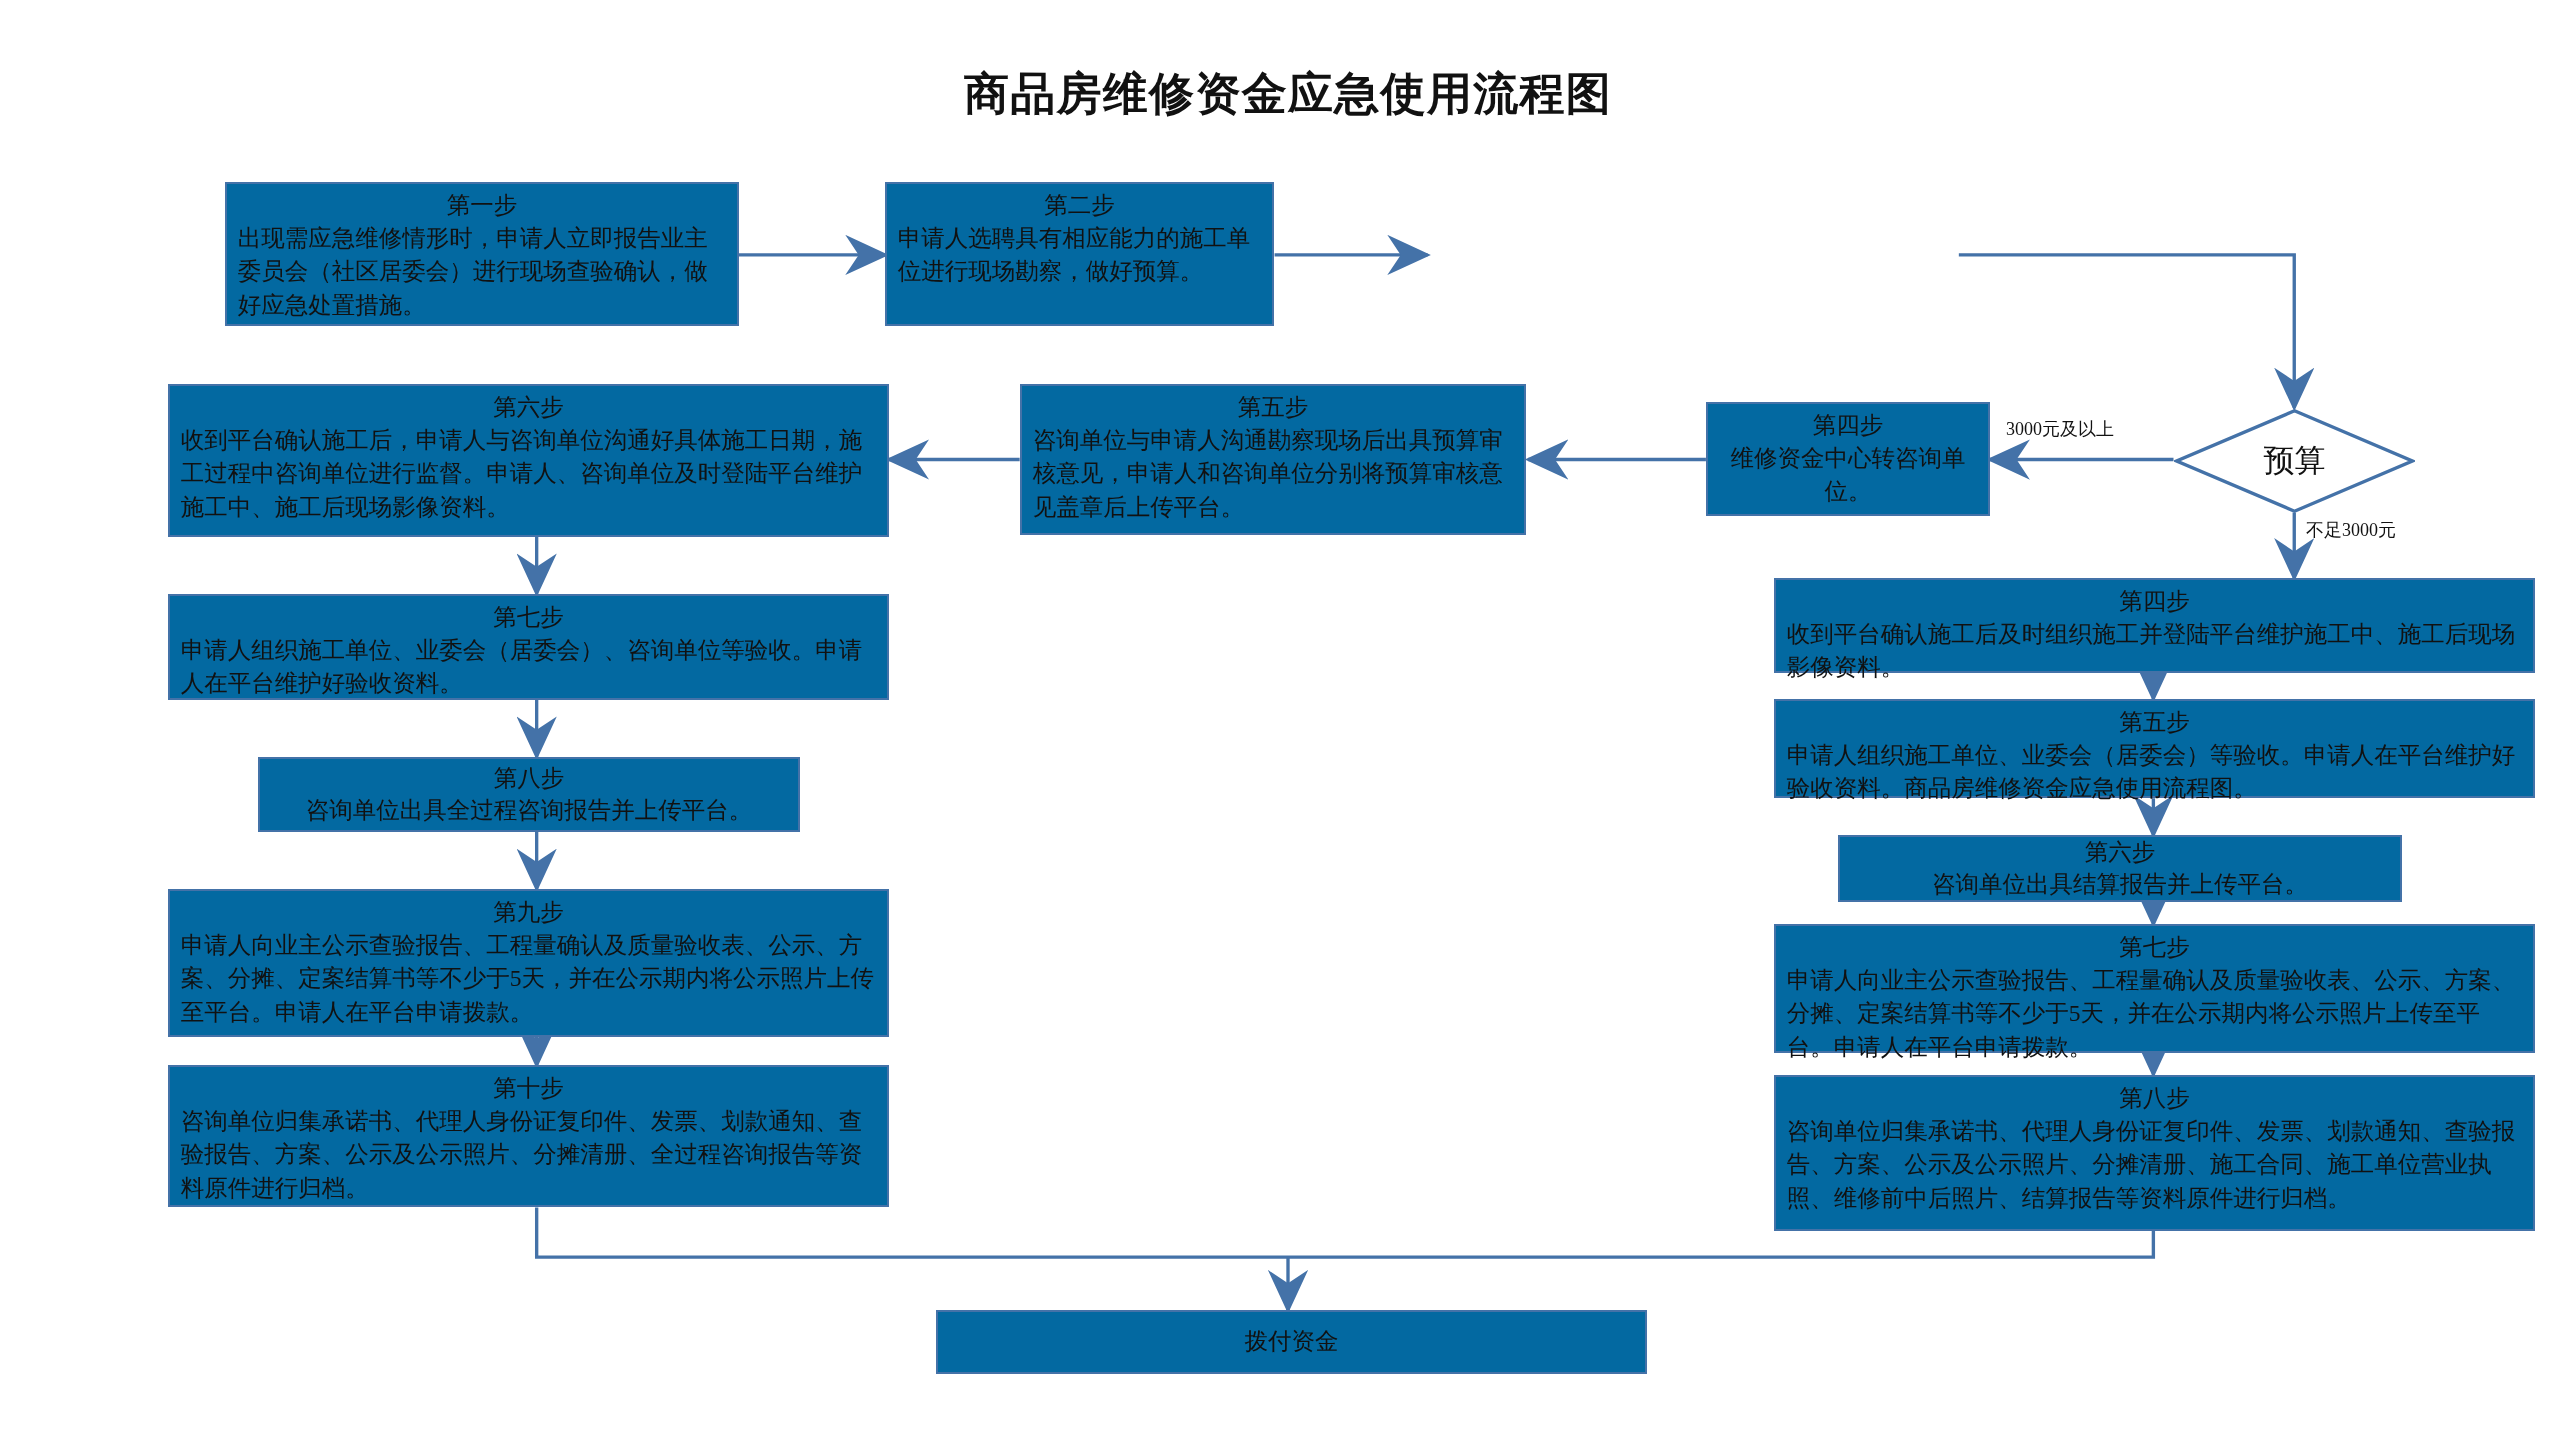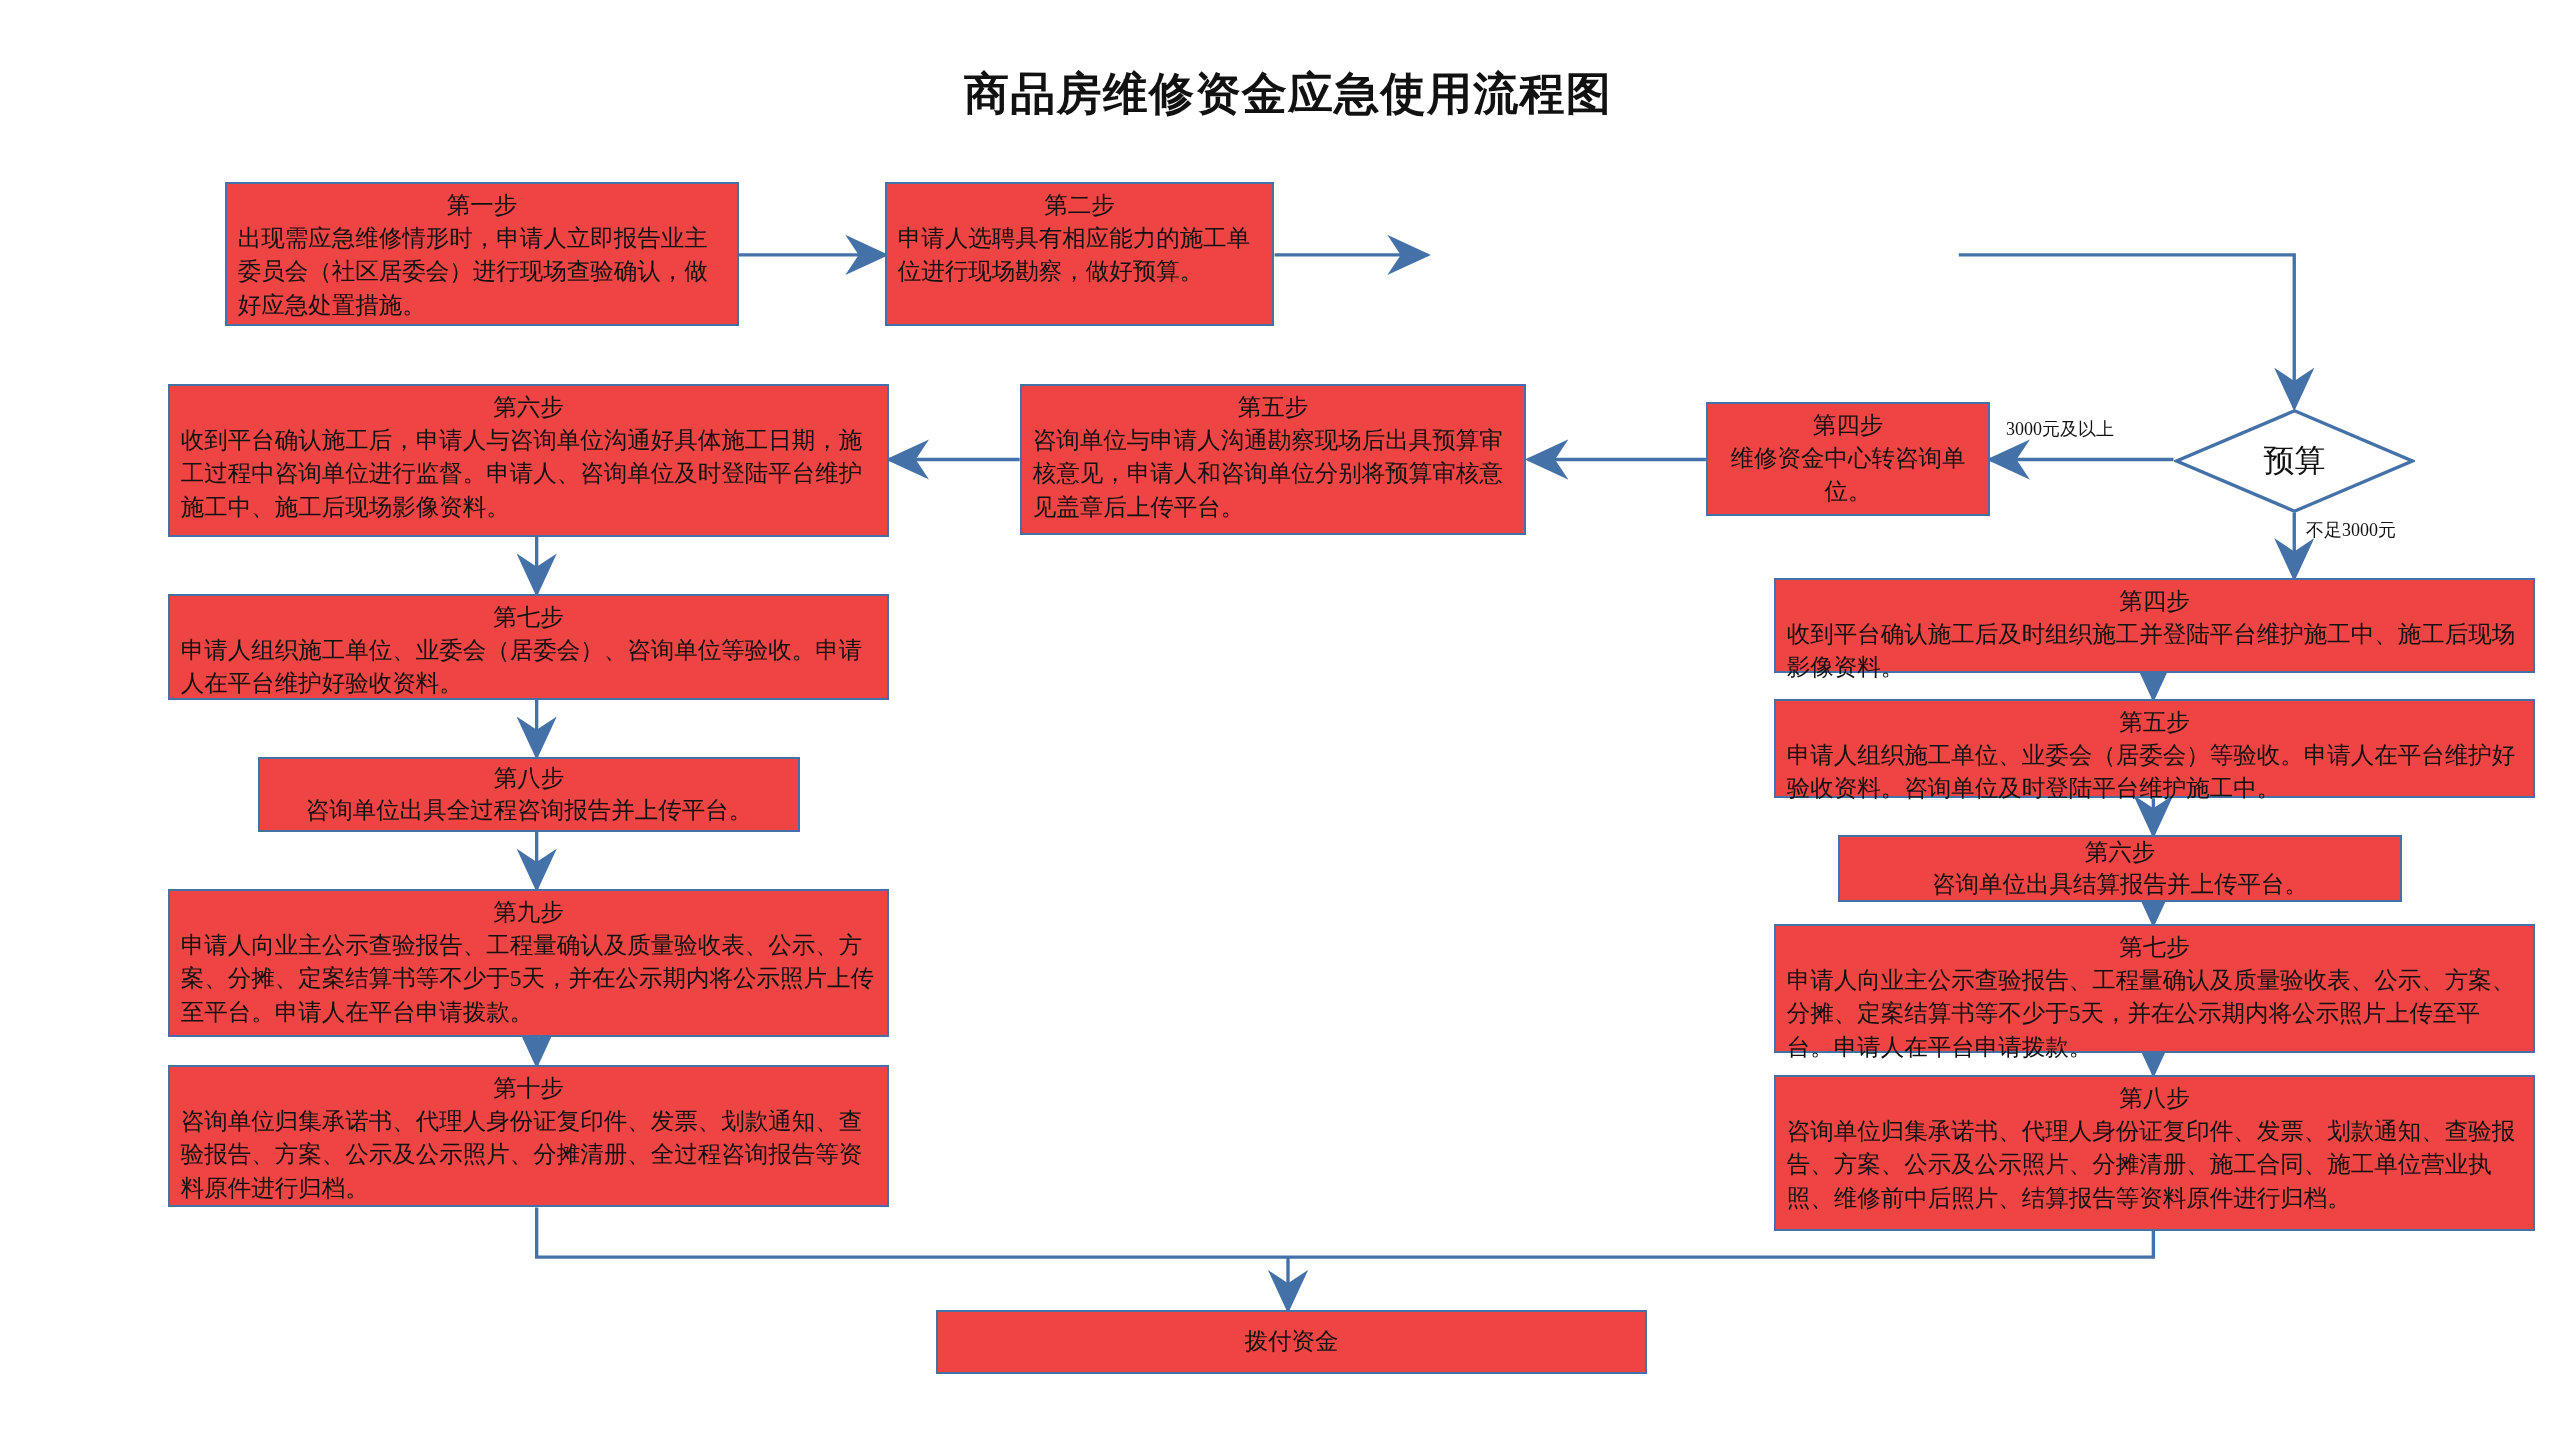--- a/index.html
+++ b/index.html
@@ -20,21 +20,21 @@
     font-size:45px;
     font-weight:700;
     color:#111111;
     letter-spacing:1.3px;
   }
 
   .node{
     position:absolute;
     box-sizing:border-box;
     border:2.7px solid #4472a8;
-    background:#ef4444;
+    background:#0369a1;
     color:#111111;
     font-size:23.5px;
     line-height:1.42;
     padding:5.4px 10.7px 5.4px 10.7px;
     text-align:left;
   }
   .node .hd{
     display:block;
     text-align:center;
     font-size:23.5px;
@@ -174,21 +174,21 @@
     <span class="bd">咨询单位归集承诺书、代理人身份证复印件、发票、划款通知、查验报告、方案、公示及公示照片、分摊清册、全过程咨询报告等资料原件进行归档。</span>
   </div>
 
   <div class="node" style="left:1774px;top:578px;width:761px;height:95px;">
     <span class="hd">第四步</span>
     <span class="bd">收到平台确认施工后及时组织施工并登陆平台维护施工中、施工后现场影像资料。</span>
   </div>
 
   <div class="node" style="left:1774px;top:699px;width:761px;height:99px;">
     <span class="hd">第五步</span>
-    <span class="bd">申请人组织施工单位、业委会（居委会）等验收。申请人在平台维护好验收资料。咨询单位及时登陆平台维护施工中。</span>
+    <span class="bd">申请人组织施工单位、业委会（居委会）等验收。申请人在平台维护好验收资料。商品房维修资金应急使用流程图。</span>
   </div>
 
   <div class="node center vcenter" style="left:1838px;top:835px;width:564px;height:67px;">
     <span class="hd">第六步</span>
     <span class="bd">咨询单位出具结算报告并上传平台。</span>
   </div>
 
   <div class="node" style="left:1774px;top:924px;width:761px;height:129px;">
     <span class="hd">第七步</span>
     <span class="bd">申请人向业主公示查验报告、工程量确认及质量验收表、公示、方案、分摊、定案结算书等不少于5天，并在公示期内将公示照片上传至平台。申请人在平台申请拨款。</span>

